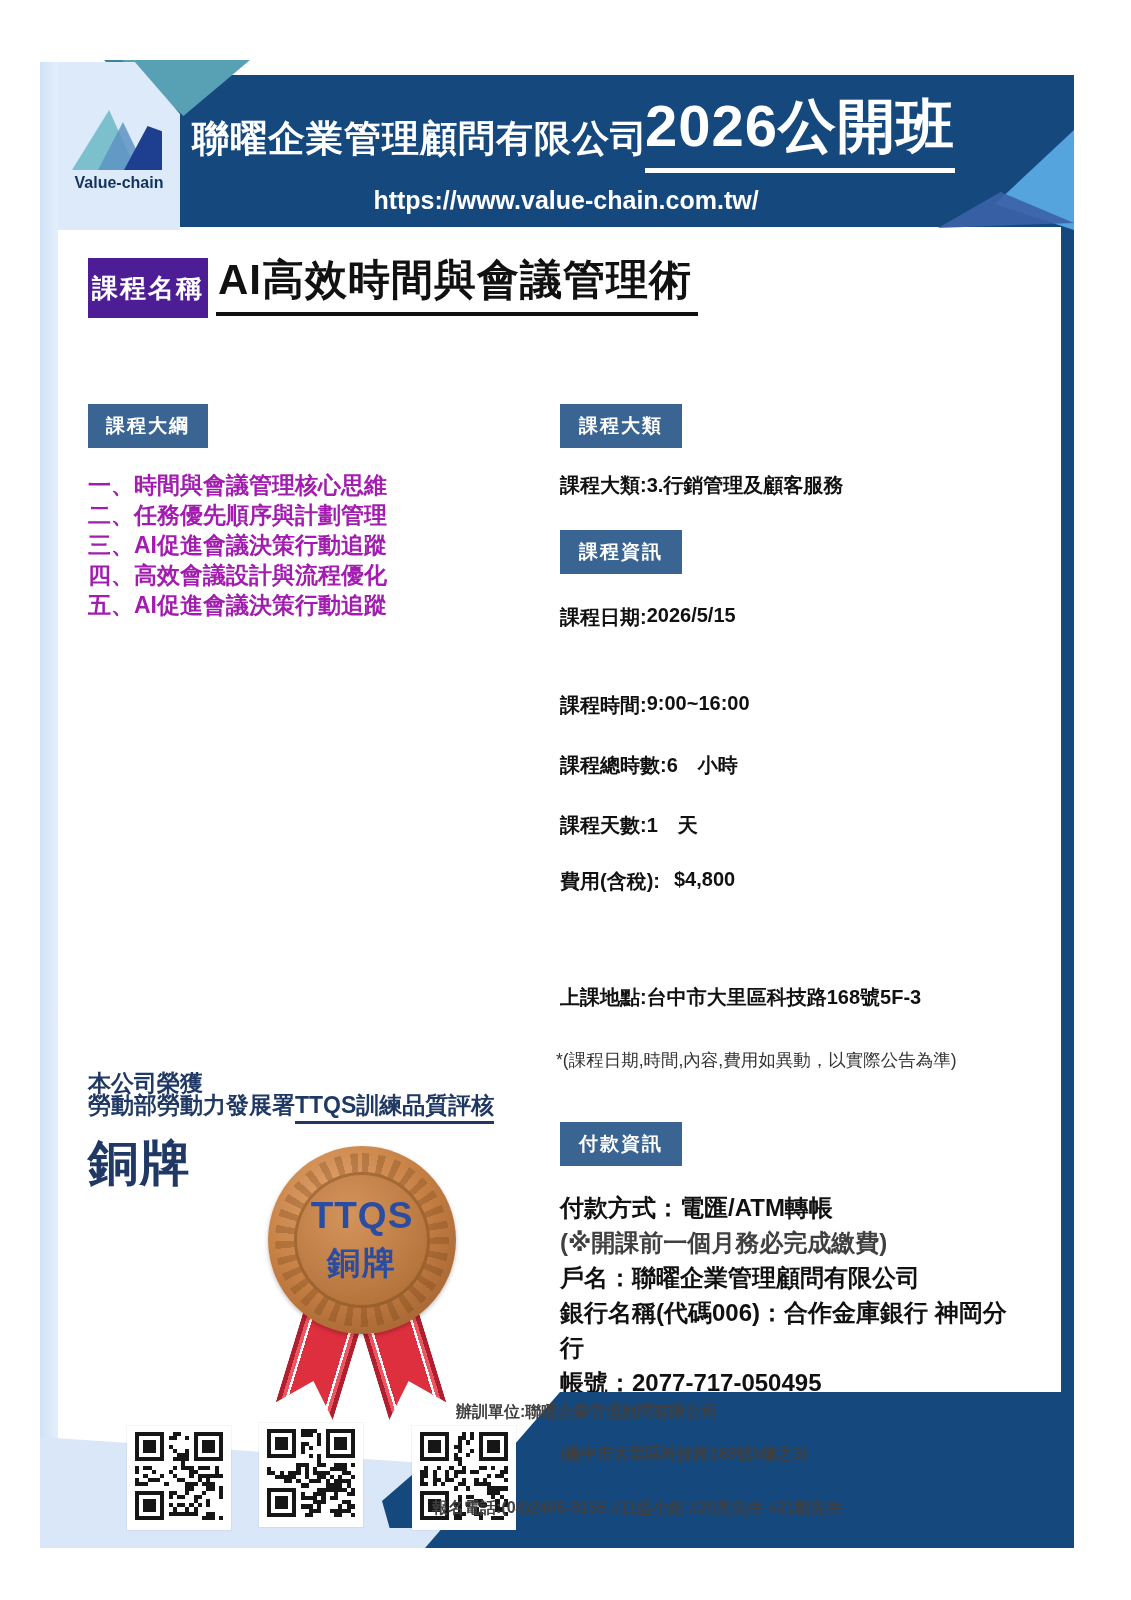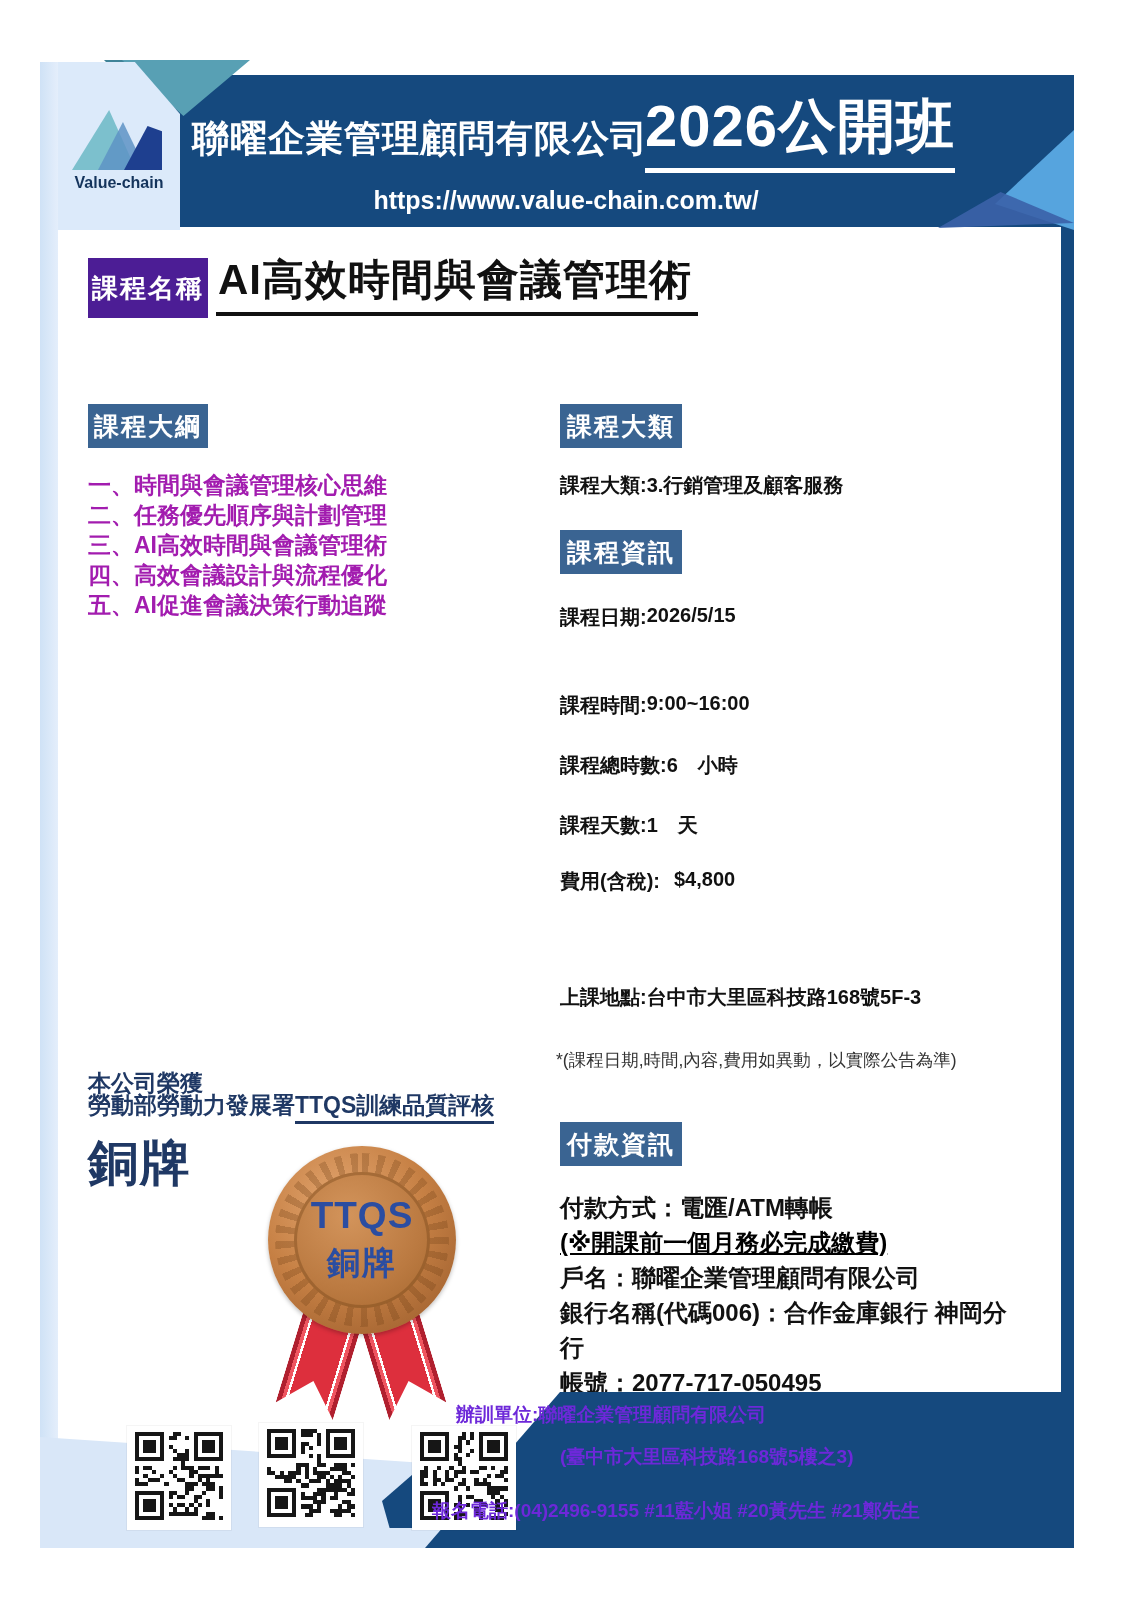--- a/index.html
+++ b/index.html
@@ -26,21 +26,21 @@
   .mt2{left:26px;width:48px;height:48px;background:#5e93c4;clip-path:polygon(0 100%,52% 0,100% 100%);opacity:.85;}
   .mt3{left:52px;width:38px;height:44px;background:#1e3f8f;clip-path:polygon(0 100%,62% 0,100% 12%,100% 100%);}
   .logo-text{position:absolute;left:6px;top:112px;width:110px;text-align:center;
              font-size:16px;font-weight:bold;color:#14345c;letter-spacing:0;}
   .hdr-company{left:192px;top:114px;font-size:37px;font-weight:bold;color:#fff;letter-spacing:1px;}
   .hdr-program{left:645px;top:88px;font-size:58px;font-weight:bold;color:#fff;
                border-bottom:5px solid #fff;padding-bottom:2px;letter-spacing:1px;}
   .hdr-url{left:58px;top:186px;width:1016px;text-align:center;font-size:25px;font-weight:bold;color:#fff;}
 
   
-  .secbox{background:#3a6492;color:#fff;font-weight:bold;font-size:25px;
+  .secbox{background:#3a6492;color:#fff;font-weight:bold;font-size:19px;
           display:flex;align-items:center;justify-content:center;letter-spacing:2px;}
   .course-label{left:88px;top:258px;width:120px;height:60px;background:#4c1d95;font-size:26px;}
   .course-title{left:216px;top:252px;font-size:42px;font-weight:bold;color:#111;
                 border-bottom:4px solid #111;padding:0 6px 4px 2px;letter-spacing:1px;}
 
   .box-outline{left:88px;top:404px;width:120px;height:44px;}
   .outline-list{left:88px;top:470px;width:440px;font-size:23px;font-weight:bold;line-height:30px;color:#a21caf;}
 
   .box-category{left:560px;top:404px;width:122px;height:44px;}
   .row{position:absolute;display:flex;font-size:20px;font-weight:bold;color:#111;}
@@ -52,21 +52,21 @@
   .r-time{left:560px;top:692px;}
   .r-hours{left:560px;top:752px;}
   .r-days{left:560px;top:812px;}
   .r-fee{left:560px;top:868px;}
   .r-fee .val{margin-left:14px;}
   .r-place{left:560px;top:984px;}
   .note{left:556px;top:1048px;font-size:17.5px;color:#333;}
 
   .box-pay{left:560px;top:1122px;width:122px;height:44px;}
   .pay-lines{left:560px;top:1190px;width:470px;font-size:24px;font-weight:bold;line-height:35px;color:#111;}
-  .pay-warning{color:#000000;text-decoration:underline;}
+  .pay-warning{color:#404040;}
 
   
   .aw1{left:88px;top:1068px;font-size:23px;font-weight:bold;color:#1f3864;}
   .aw2{left:88px;top:1090px;font-size:23px;font-weight:bold;color:#1f3864;}
   .aw2 .u{border-bottom:3px solid #1f3864;padding-bottom:3px;}
   .aw-grade{left:88px;top:1130px;font-size:50px;font-weight:bold;color:#1f3864;letter-spacing:2px;}
   .ribbon{position:absolute;width:60px;height:122px;
           background:linear-gradient(90deg,#b01f2e 0 8%,#ef5560 8% 14%,#fff 14% 18%,#dd2f3d 18% 82%,#fff 82% 86%,#ef5560 86% 92%,#b01f2e 92% 100%);
           clip-path:polygon(0 0,100% 0,100% 100%,50% 74%,0 100%);}
   .ribbon-l{left:292px;top:1292px;transform:rotate(17deg);}
@@ -89,21 +89,21 @@
               clip-path:polygon(0 6%,100% 40%,100% 100%,0 100%);}
   .foot-banner{left:330px;top:1392px;width:744px;height:156px;background:#15497e;
                clip-path:polygon(230px 0,100% 0,100% 100%,95px 100%);}
   .foot-chevron{left:382px;top:1468px;width:38px;height:60px;background:#15497e;
                 clip-path:polygon(0 55%,100% 0,100% 100%,20% 100%);}
   .qr-card{position:absolute;width:104px;height:104px;background:#fff;display:flex;
            align-items:center;justify-content:center;box-shadow:0 0 0 1px rgba(0,0,0,.04);}
   .qr1{left:127px;top:1426px;}
   .qr2{left:259px;top:1423px;}
   .qr3{left:412px;top:1426px;}
-  .ft{position:absolute;color:#6d28d9;font-weight:bold;font-size:19px;white-space:nowrap;}
+  .ft{position:absolute;color:#404040;font-weight:bold;font-size:16px;white-space:nowrap;}
   .ft1{left:456px;top:1402px;}
   .ft2{left:560px;top:1444px;}
   .ft3{left:432px;top:1498px;}
 </style>
 </head>
 <body>
 
 <div class="page">
 
   <div class="abs left-strip"></div>
@@ -128,21 +128,21 @@
   <div class="abs hdr-program">2026公開班</div>
   <div class="abs hdr-url">https://www.value-chain.com.tw/</div>
 
   <div class="abs secbox course-label">課程名稱</div>
   <div class="abs course-title">AI高效時間與會議管理術</div>
 
   <div class="abs secbox box-outline">課程大綱</div>
   <div class="abs outline-list">
     <div>一、時間與會議管理核心思維</div>
     <div>二、任務優先順序與計劃管理</div>
-    <div>三、AI高效時間與會議管理術</div>
+    <div>三、AI促進會議決策行動追蹤</div>
     <div>四、高效會議設計與流程優化</div>
     <div>五、AI促進會議決策行動追蹤</div>
   </div>
 
   <div class="abs secbox box-category">課程大類</div>
   <div class="row cat-row">
     <span class="lbl">課程大類:</span>
     <span class="val">3.行銷管理及顧客服務</span>
   </div>
 

